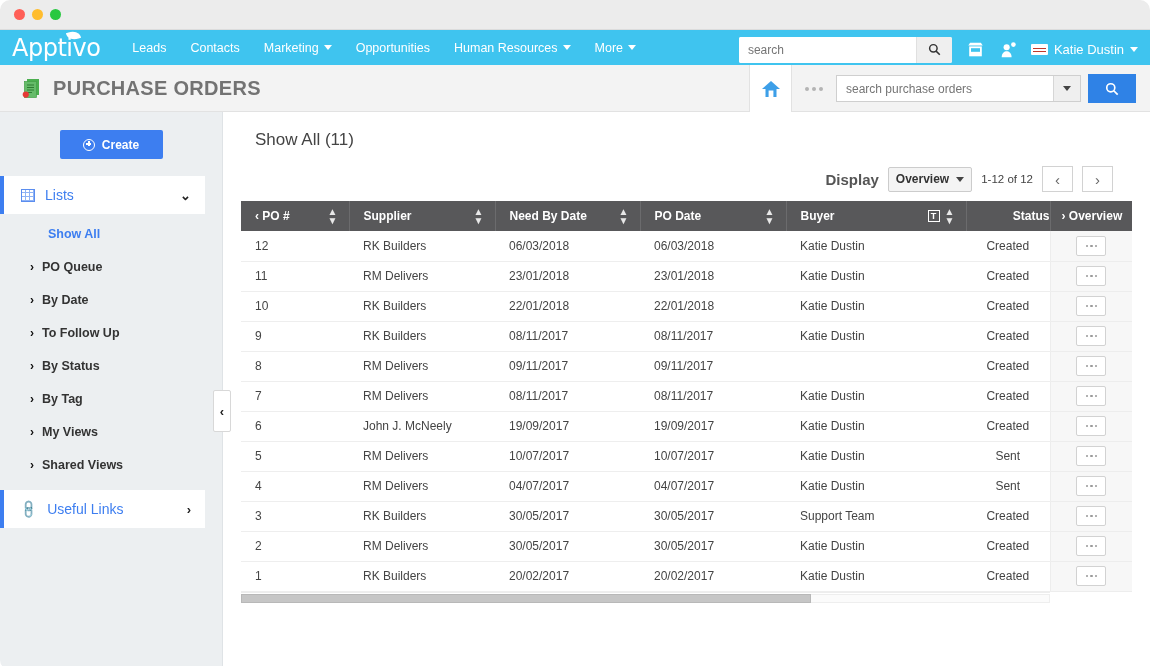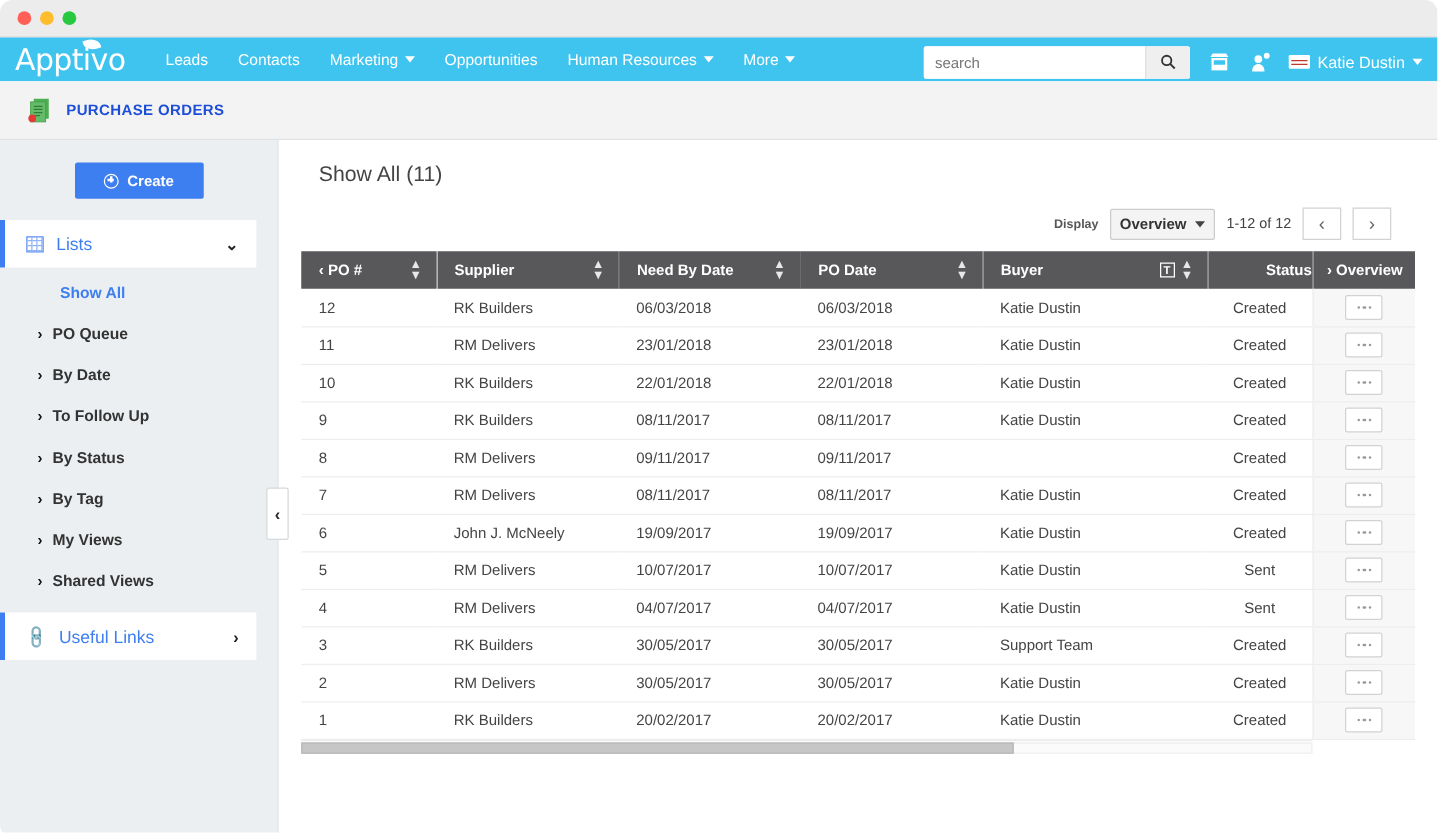--- a/index.html
+++ b/index.html
@@ -74,21 +74,21 @@
   #username { color:#fff; font-size:13px; display:flex; align-items:center; gap:6px; cursor:pointer; }
   #flagbox { width:17px;height:11px;background:#fff;border-radius:1px;position:relative; }
   #flagbox:after{content:"";position:absolute;left:2px;top:4px;width:13px;height:1px;background:#c0392b;box-shadow:0 3px 0 #c0392b;}
 
   
   #appbar {
     height:47px; background:#f3f3f3; border-bottom:1px solid #e2e2e2;
     display:flex; align-items:center; position:relative;
   }
   #app-title-wrap { display:flex; align-items:center; gap:9px; padding-left:22px; }
-  #app-title { color:#1d4ed8; font-size:12px; font-weight:bold; letter-spacing:.3px; }
+  #app-title { color:#737373; font-size:20px; font-weight:bold; letter-spacing:.3px; }
   #appbar-right {
     position:absolute; right:0; top:0; height:47px; display:flex; align-items:stretch;
     border-left:1px solid #e2e2e2;
   }
   #home-btn {
     width:42px; display:flex;align-items:center;justify-content:center; cursor:pointer;
     background:#fff; border-right:1px solid #e2e2e2;
   }
   #dots-btn { width:44px; display:flex;align-items:center;justify-content:center;cursor:pointer;gap:3px; }
   .gdot{width:4px;height:4px;border-radius:50%;background:#b4b4b4;}
@@ -158,21 +158,21 @@
   }
 
   
   #main { flex:1; background:#fff; padding:0 18px; position:relative; }
   #list-title { font-size:17px; color:#444; margin:18px 0 0 14px; }
 
   #toolbar {
     display:flex; align-items:center; justify-content:flex-end; gap:9px;
     margin-top:16px; padding-right:19px;
   }
-  #display-label { font-size:10px;color:#555;font-weight:bold; }
+  #display-label { font-size:15px;color:#555;font-weight:bold; }
   #display-select {
     height:25px;min-width:76px;border:1px solid #ccc;background:#f4f4f4;
     display:flex;align-items:center;justify-content:space-between;gap:7px;
     padding:0 7px;font-size:12px;color:#333;font-weight:bold;cursor:pointer;border-radius:2px;
   }
   .caret-dark{width:0;height:0;border-left:4px solid transparent;border-right:4px solid transparent;border-top:5px solid #444;}
   #range-label{font-size:11.5px;color:#444;}
   .pg-btn{width:31px;height:26px;border:1px solid #d2d2d2;background:#fff;
     display:flex;align-items:center;justify-content:center;cursor:pointer;color:#666;font-size:15px;}
 
@@ -299,20 +299,47 @@
           <line x1="5" y1="8" x2="12" y2="8"></line>
             <line x1="5" y1="10.5" x2="12" y2="10.5"></line>
           <line x1="5" y1="13" x2="12" y2="13"></line>
             <line x1="5" y1="15.5" x2="10" y2="15.5"></line>
         </g>
         <circle cx="3.8" cy="17.6" r="3.1" fill="#e53935"></circle>
       </svg>
       <span id="app-title">PURCHASE ORDERS</span>
     </div>
 
+    <div id="appbar-right">
+      <div id="home-btn">
+        <svg width="22" height="20" viewBox="0 0 22 20">
+          <path d="M11 2 L20 10 H16.5 V18 H5.5 V10 H2 Z" fill="#3d9fe8"></path>
+          <rect x="8.6" y="11.5" width="4.8" height="6.5" fill="#ffffff"></rect>
+        </svg>
+      </div>
+      <div id="dots-btn">
+        <span class="gdot"></span>
+        <span class="gdot"></span>
+        <span class="gdot"></span>
+      </div>
+      <div id="po-search-wrap">
+        <div id="po-search-box">
+          <input id="po-search" value="" placeholder="search purchase orders" style="">
+          <div id="po-search-caret">
+            <span class="caret-dark"></span>
+          </div>
+        </div>
+        <div id="po-search-btn">
+          <svg width="14" height="14" viewBox="0 0 16 16">
+            <circle cx="6.6" cy="6.6" r="4.6" fill="none" stroke="#fff" stroke-width="1.9"></circle>
+            <line x1="10" y1="10" x2="14.5" y2="14.5" stroke="#fff" stroke-width="2"></line>
+          </svg>
+        </div>
+      </div>
+    </div>
   </div>
 
   <div id="content">
 
     <div id="sidebar">
       <div id="create-btn">
         <span class="circ-plus"></span>
         <span>Create</span>
       </div>
 

